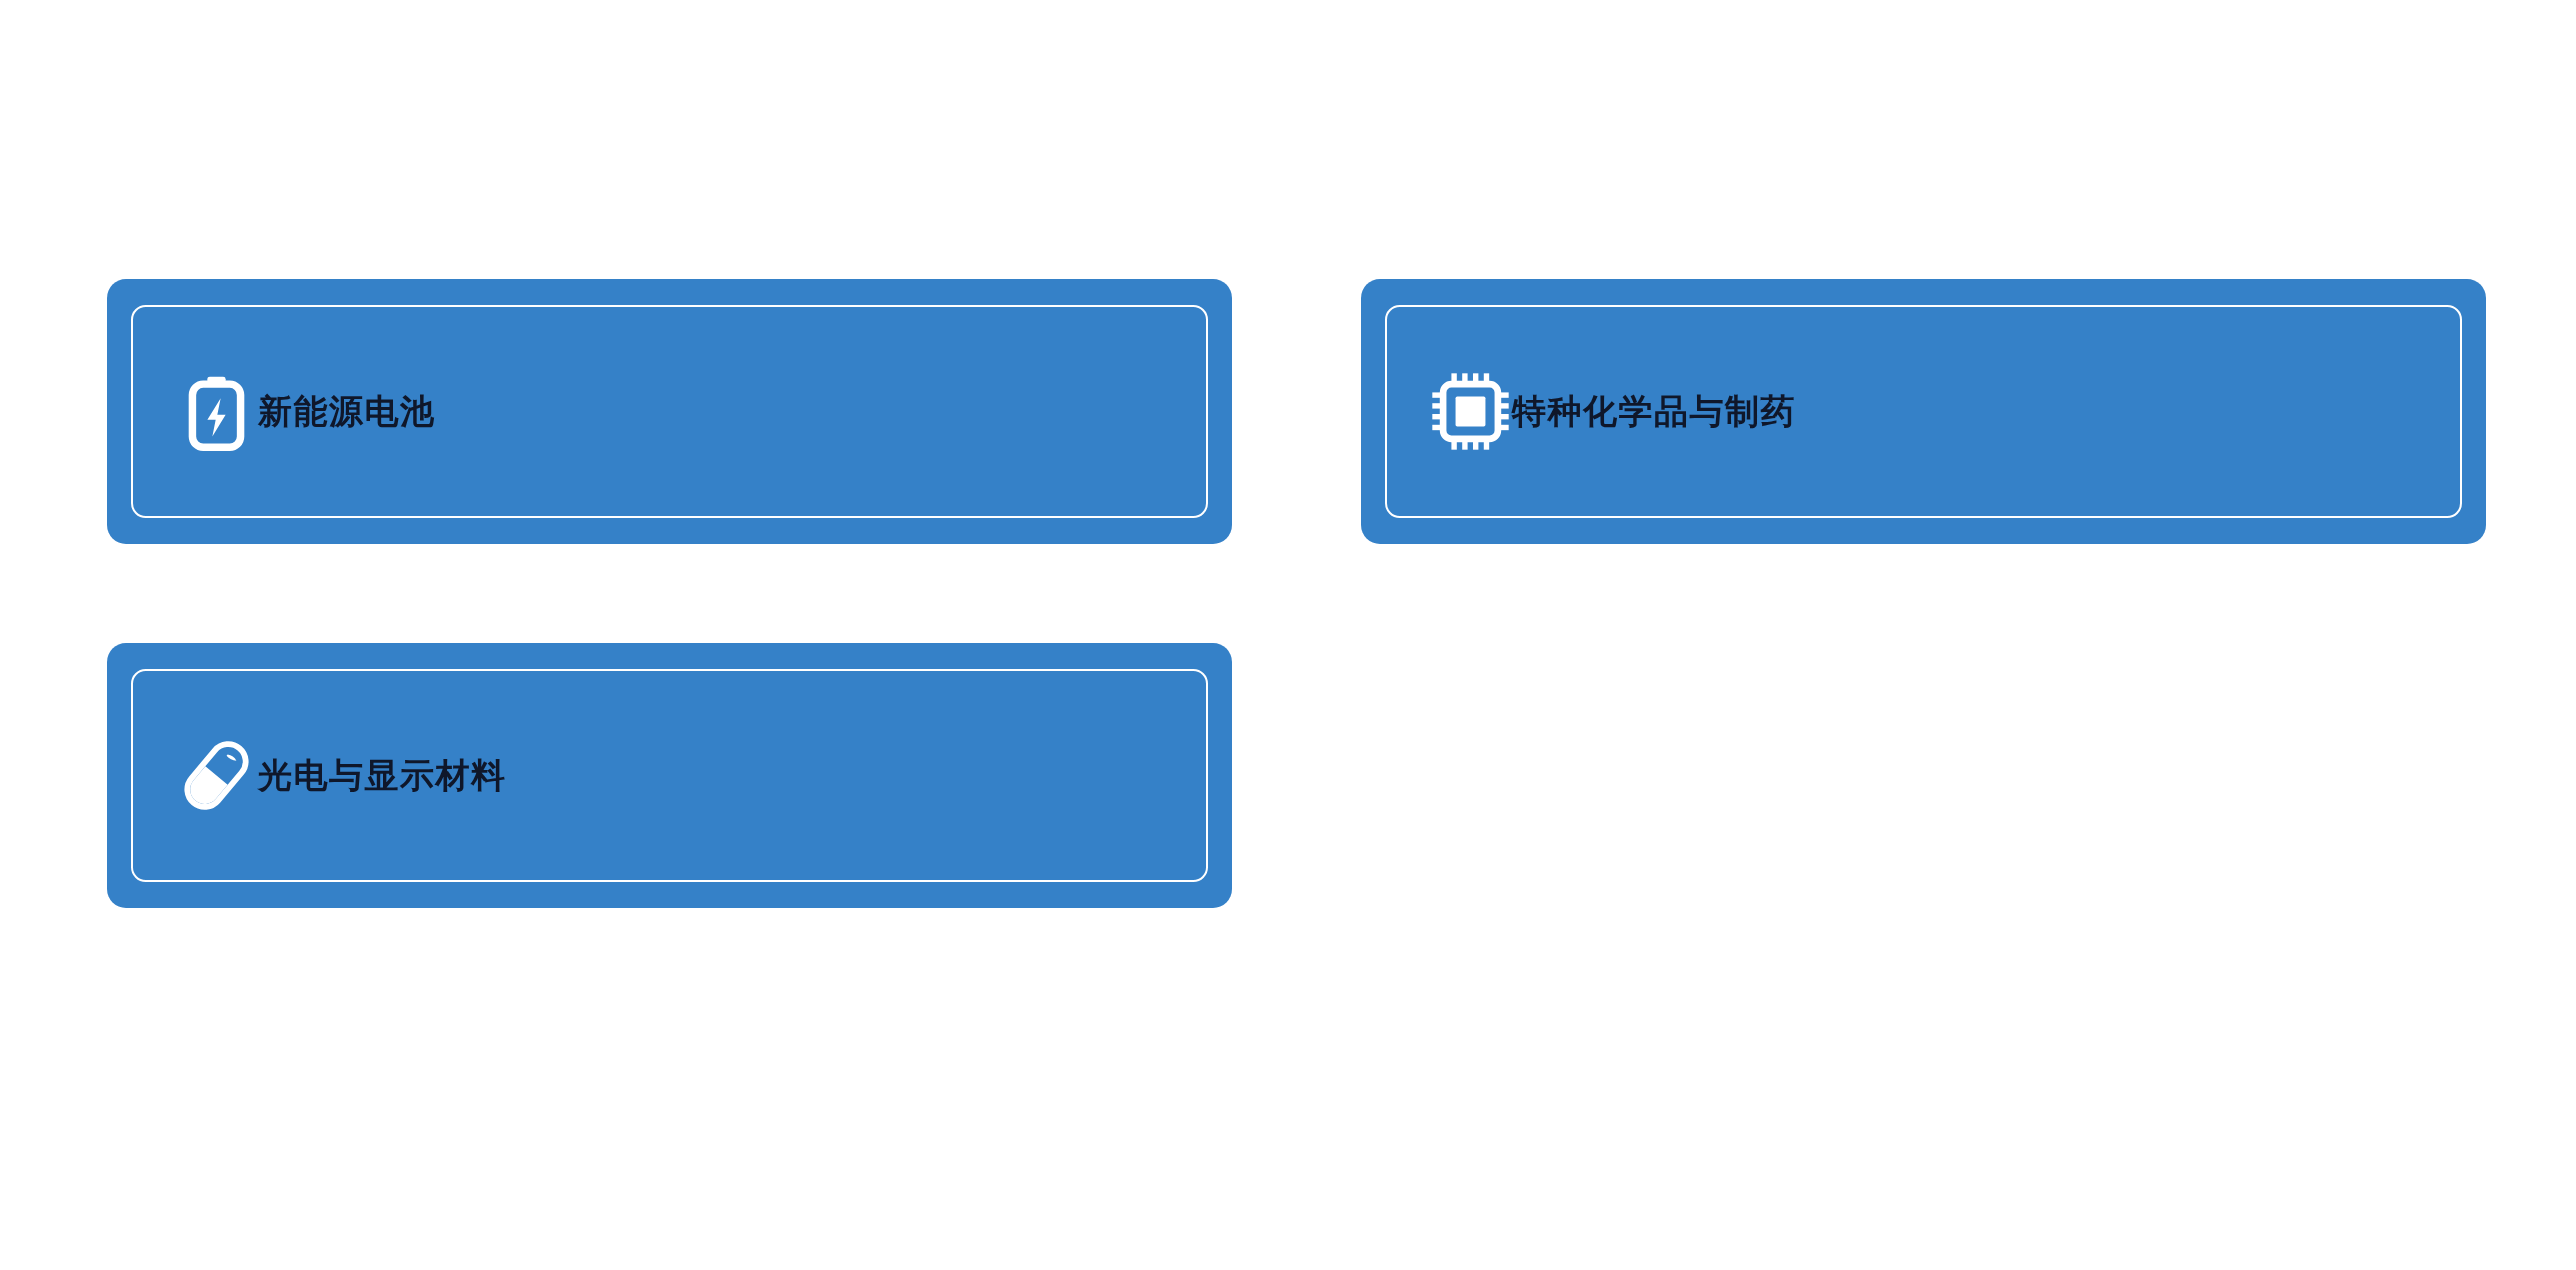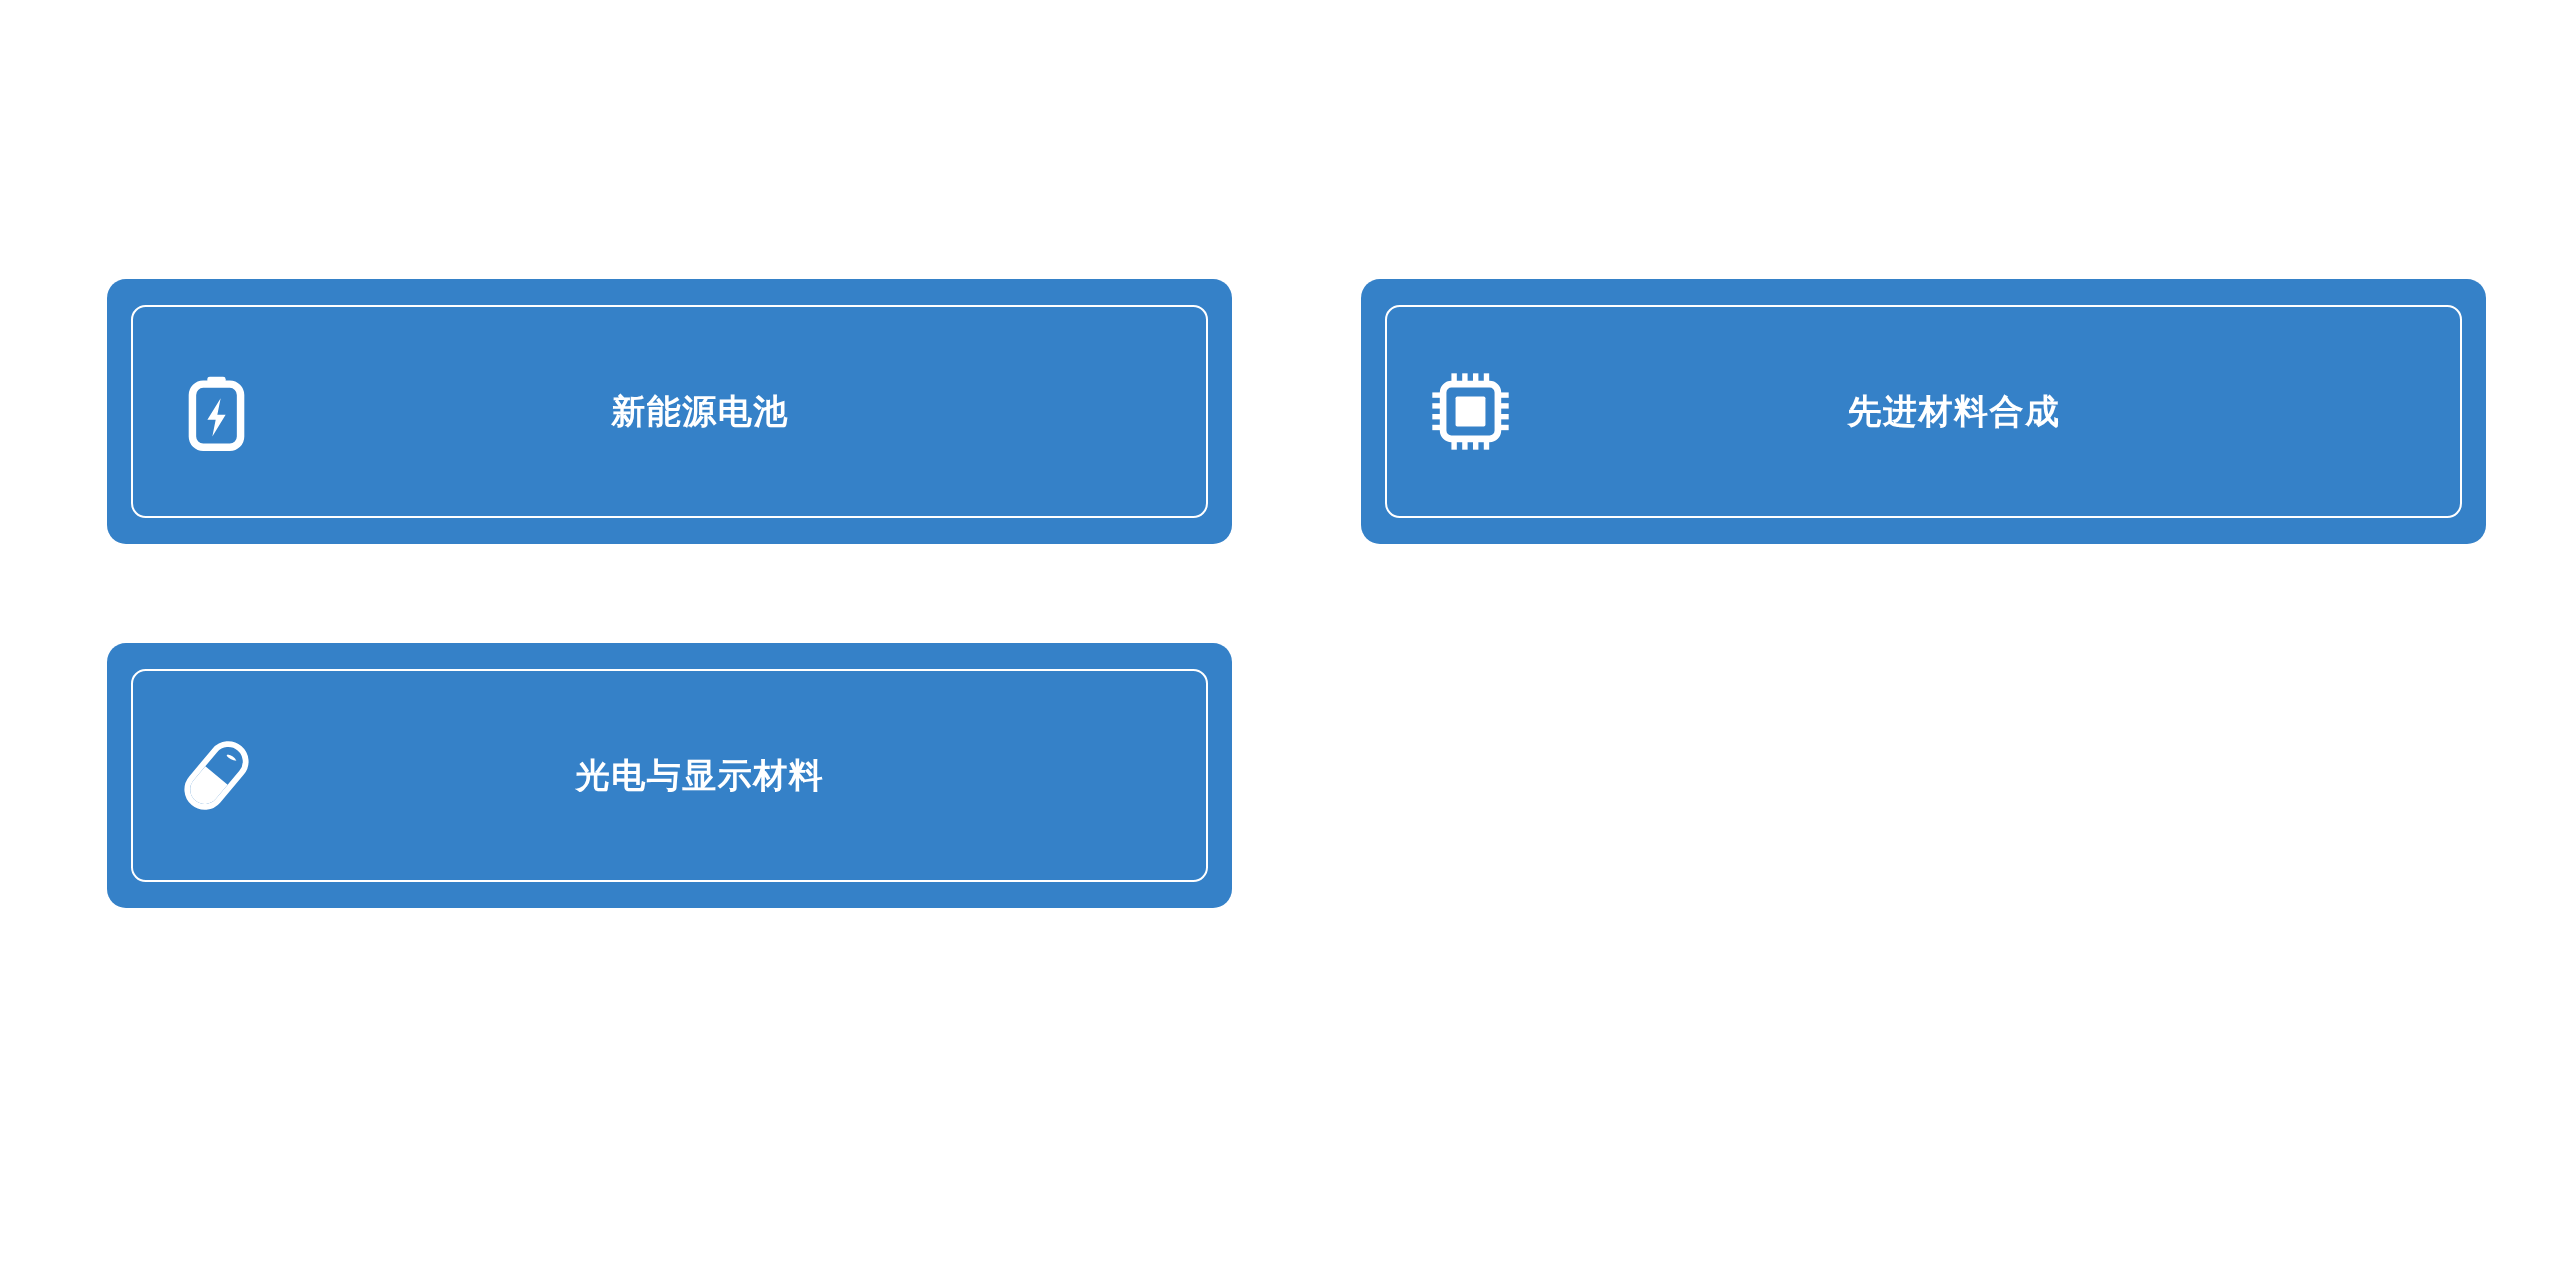--- a/index.html
+++ b/index.html
@@ -69,22 +69,21 @@
     justify-content: center;
   }
   .card-icon svg {
     display: block;
     width: 100%;
     height: 100%;
   }
 
   .card-label {
     flex: 1 1 auto;
-    text-align: center;
-    color: #ffffff;
+    color: #0f172a;
     font-size: 34px;
     font-weight: bold;
     letter-spacing: 1.5px;
     line-height: 1.15;
     padding-right: 66px;
     white-space: nowrap;
   }
 </style>
 </head>
 <body>
@@ -132,21 +131,21 @@
           <rect x="80" y="27" width="16" height="6.5" fill="#ffffff"></rect>
           <rect x="80" y="40" width="16" height="6.5" fill="#ffffff"></rect>
           <rect x="80" y="53" width="16" height="6.5" fill="#ffffff"></rect>
           <rect x="80" y="66" width="16" height="6.5" fill="#ffffff"></rect>
 
           <rect x="17" y="17" width="66" height="66" rx="10" fill="none" stroke="#ffffff" stroke-width="8"></rect>
 
           <rect x="32" y="32" width="36" height="36" rx="2" fill="#ffffff"></rect>
         </svg>
       </span>
-      <span class="card-label">先进材料合成</span>
+      <span class="card-label">特种化学品与制药</span>
     </div>
   </div>
 
   <div class="category-card">
     <div class="card-inner-frame"></div>
     <div class="card-content">
       <span class="card-icon">
         <svg viewBox="0 0 100 100" aria-hidden="true">
           <g transform="rotate(40 50 50)">
 

